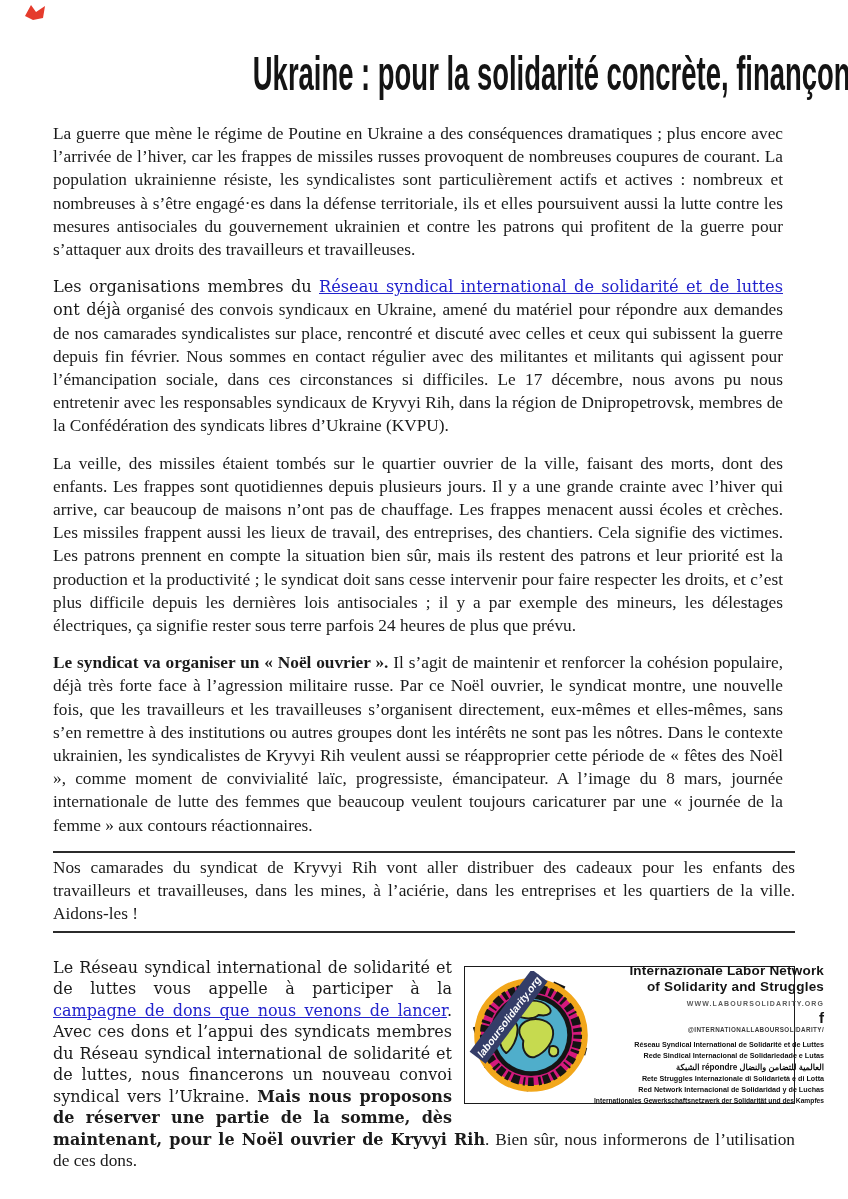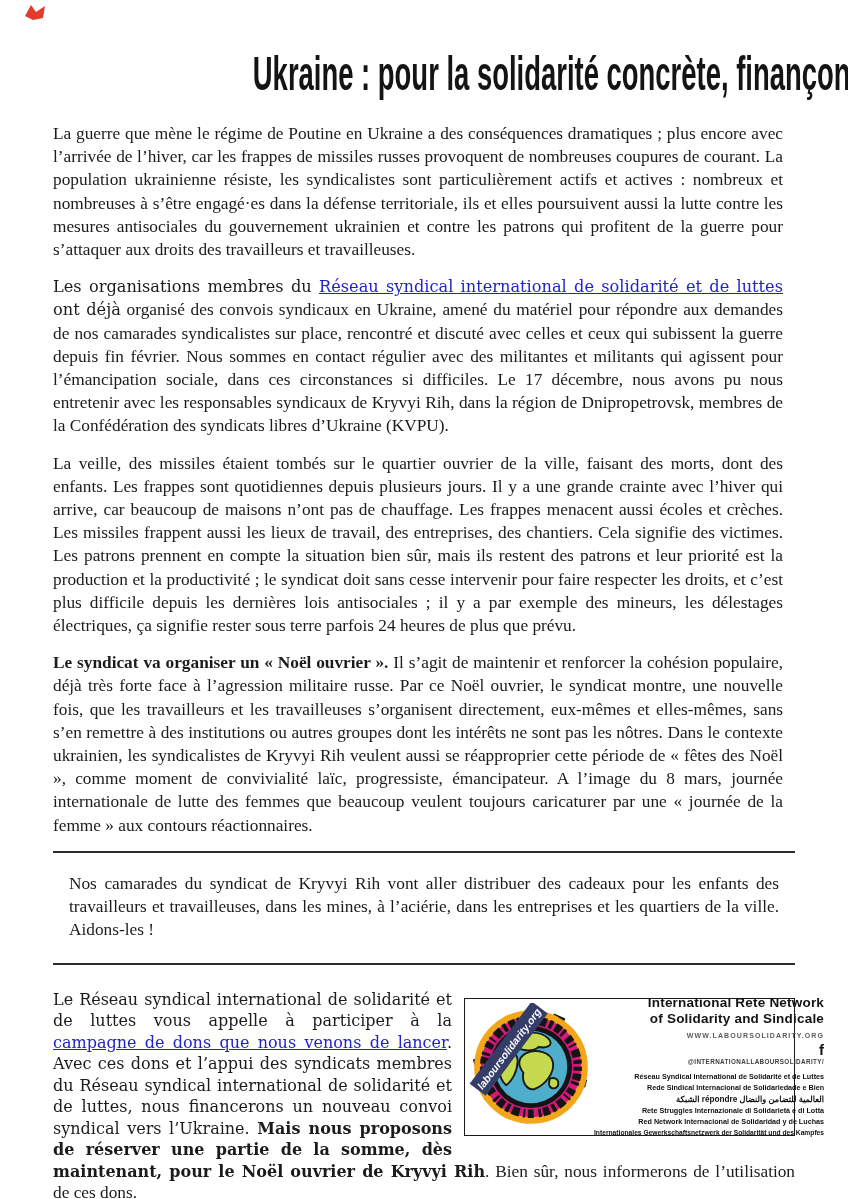--- a/index.html
+++ b/index.html
@@ -11,21 +11,21 @@
   .title-line span{display:inline-block;transform:scaleX(0.56);transform-origin:50% 50%;
         font-family:"Liberation Sans",sans-serif;font-weight:bold;font-size:49px;
         color:#141414;white-space:nowrap;letter-spacing:0px;}
   .content{margin:0 53px;}
   p.body{font-size:17.3px;line-height:23.2px;text-align:justify;margin:0 12px 14px 0;}
   .georgia{font-family:"DejaVu Serif",serif;font-size:16.2px;}
   .times{font-family:"Liberation Serif",serif;font-size:17.3px;}
   a.doclink{color:#2222cc;text-decoration:underline;cursor:pointer;}
   .callout{border-top:2px solid #2b2b2b;border-bottom:2px solid #2b2b2b;
            padding:3px 0 5px 0;margin:0 0 24px 0;}
-  .callout p{margin:16px;}
+  .callout p{margin:0;}
   .p5{font-family:"DejaVu Serif",serif;font-size:16px;line-height:21.5px;text-align:justify;margin:0;}
   .infobox{float:right;width:331px;height:138px;box-sizing:border-box;border:1px solid #1a1a1a;
            margin:9px 0 10px 12px;display:flex;align-items:center;padding:3px 5px 3px 3px;
            font-family:"Liberation Sans",sans-serif;background:#fff;}
   .logo-wrap{flex:0 0 auto;width:126px;height:128px;position:relative;}
   .ib-text{flex:1 1 auto;text-align:right;line-height:1.1;}
   .ib-name{font-weight:bold;font-size:13.5px;color:#141414;letter-spacing:0.2px;line-height:1.18;}
   .ib-site{margin-top:5px;font-size:7px;font-weight:bold;letter-spacing:1.1px;color:#5a5a5a;}
   .ib-f{margin-top:2px;font-size:15px;font-weight:bold;color:#141414;line-height:1;}
   .ib-handle{margin-top:2px;font-size:6.3px;font-weight:600;letter-spacing:0.4px;color:#3c3c3c;}
@@ -91,28 +91,28 @@
               <path d="M86 78 C92 76 96 80 94 86 C90 91 82 88 86 78 Z"></path>
             </g>
 
             <g transform="rotate(-53 43 47)">
               <rect x="-11" y="36" width="108" height="21" fill="#343D68"></rect>
               <text x="43" y="51" text-anchor="middle" font-family="Liberation Sans, sans-serif" font-size="11" font-style="italic" font-weight="bold" fill="#ffffff">laboursolidarity.org</text>
             </g>
           </svg>
         </span>
         <span class="ib-text">
-          <span class="ib-name" style="display:block">International Rete Network</span>
-          <span class="ib-name" style="display:block">of Solidarity and Sindicale</span>
+          <span class="ib-name" style="display:block">Internazionale Labor Network</span>
+          <span class="ib-name" style="display:block">of Solidarity and Struggles</span>
           <span class="ib-site" style="display:block">WWW.LABOURSOLIDARITY.ORG</span>
           <span class="ib-f" style="display:block">f</span>
           <span class="ib-handle" style="display:block">@INTERNATIONALLABOURSOLIDARITY/</span>
           <span class="ib-langs" style="display:block">
             <span class="ib-lang" style="display:block">Réseau Syndical International de Solidarité et de Luttes</span>
-            <span class="ib-lang" style="display:block">Rede Sindical Internacional de Solidariedade e Bien</span>
+            <span class="ib-lang" style="display:block">Rede Sindical Internacional de Solidariedade e Lutas</span>
             <span class="ib-lang ar" style="display:block">الشبكة répondre العالمية للتضامن والنضال</span>
             <span class="ib-lang" style="display:block">Rete Struggles Internazionale di Solidarietà e di Lotta</span>
             <span class="ib-lang" style="display:block">Red Network Internacional de Solidaridad y de Luchas</span>
             <span class="ib-lang de" style="display:block">Internationales Gewerkschaftsnetzwerk der Solidarität und des Kampfes</span>
           </span>
         </span>
       </span><span>Le Réseau syndical international de solidarité et de luttes vous appelle à participer à la </span><a class="doclink">campagne de dons que nous venons de lancer</a><span>. Avec ces dons et l’appui des syndicats membres du Réseau syndical international de solidarité et de luttes, nous financerons un nouveau convoi syndical vers l’Ukraine. </span><b>Mais nous proposons de réserver une partie de la somme, dès maintenant, pour le Noël ouvrier de Kryvyi Rih</b><span class="times">. Bien sûr, nous informerons de l’utilisation de ces dons.</span>
     </p>
 
     <div class="clear"></div>

